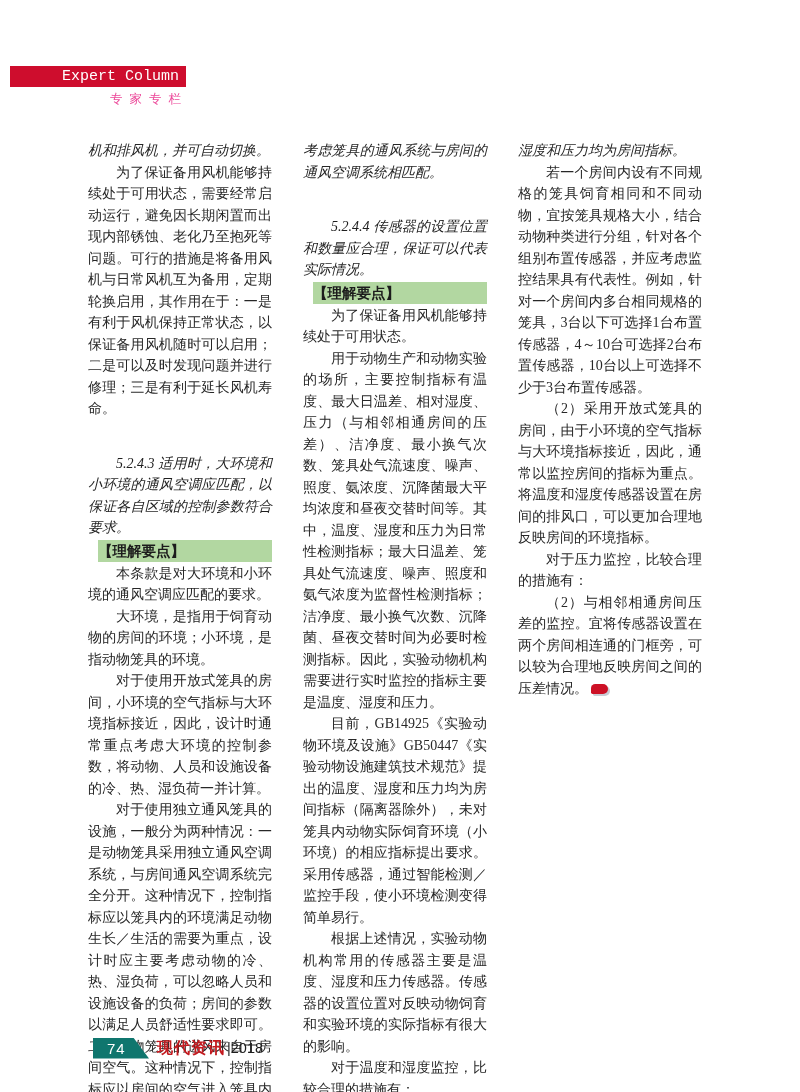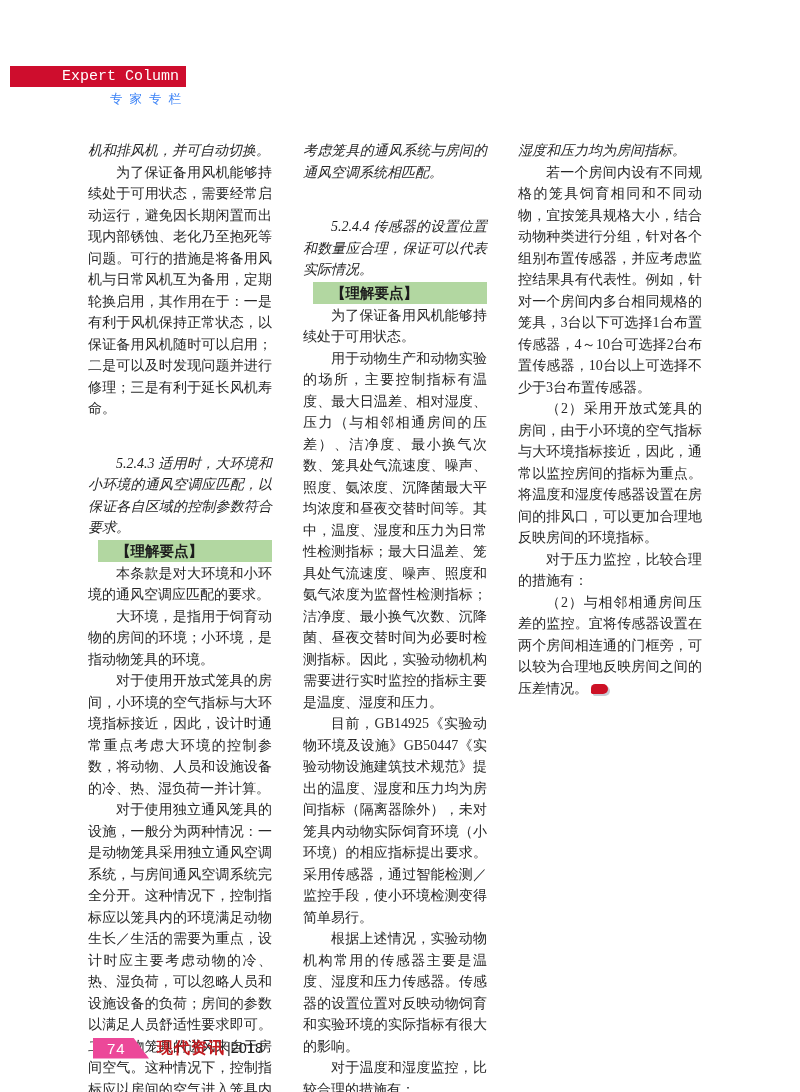--- a/index.html
+++ b/index.html
@@ -11,21 +11,21 @@
   
   .banner{
     position:absolute;left:10px;top:66px;width:176px;height:21px;
     background:#ce0d2d;color:#ffffff;
     font-size:15px;line-height:21px;text-align:right;
     padding-right:7px;box-sizing:border-box;
     font-family:Liberation Mono, monospace;
   }
   .banner-sub{
     position:absolute;left:10px;top:91px;width:178px;
-    text-align:right;font-size:12.5px;letter-spacing:7px;color:#3b82f6;
+    text-align:right;font-size:12.5px;letter-spacing:7px;color:#ec4899;
     font-family:Liberation Serif, serif;
   }
   
   .columns{
     position:absolute;left:88px;top:140px;width:614px;
     display:flex;gap:31px;
   }
   .col{
     width:184px;flex:0 0 184px;
     font-size:14px;line-height:21.5px;text-align:justify;
@@ -34,33 +34,33 @@
   .col p{margin:0;}
   .p-body{text-indent:2em;}
   .p-cont{text-indent:0;font-style:italic;}
   .p-section{
     text-indent:2em;font-style:italic;margin-top:33px !important;
     color:#1f1f1f;
   }
   .p-highlight{
     margin-left:10px !important;background:#b2d7a1;
     font-weight:bold;font-size:14.5px;line-height:22px;
-    padding-left:18px;margin-top:1px !important;margin-bottom:1px !important;
+    padding-left:0;margin-top:1px !important;margin-bottom:1px !important;
     font-family:"Liberation Sans","DejaVu Sans",sans-serif;
     color:#1c1c1c;
   }
   .endmark{
     display:inline-block;width:17px;height:10px;margin-left:3px;
     background:#cd1126;border-radius:5px 6px 6px 2px;
     box-shadow:2px 2px 0 #c9ccd4;vertical-align:-1px;
   }
   
   .footer{position:absolute;left:93px;top:1036px;height:24px;display:flex;align-items:center;}
   .page-badge{
-    width:56px;height:21px;background:#ec4899;color:#ffffff;
+    width:56px;height:21px;background:#0f766e;color:#ffffff;
     clip-path:polygon(0 0,72% 0,100% 100%,0 100%);
     font-size:15px;line-height:21px;text-align:left;
     padding-left:14px;box-sizing:border-box;letter-spacing:1px;
     font-family:"Liberation Sans","DejaVu Sans",sans-serif;
   }
   .brand{
     margin-left:8px;color:#c31a1f;font-weight:bold;
     font-size:16px;letter-spacing:1px;
   }
   .year{

